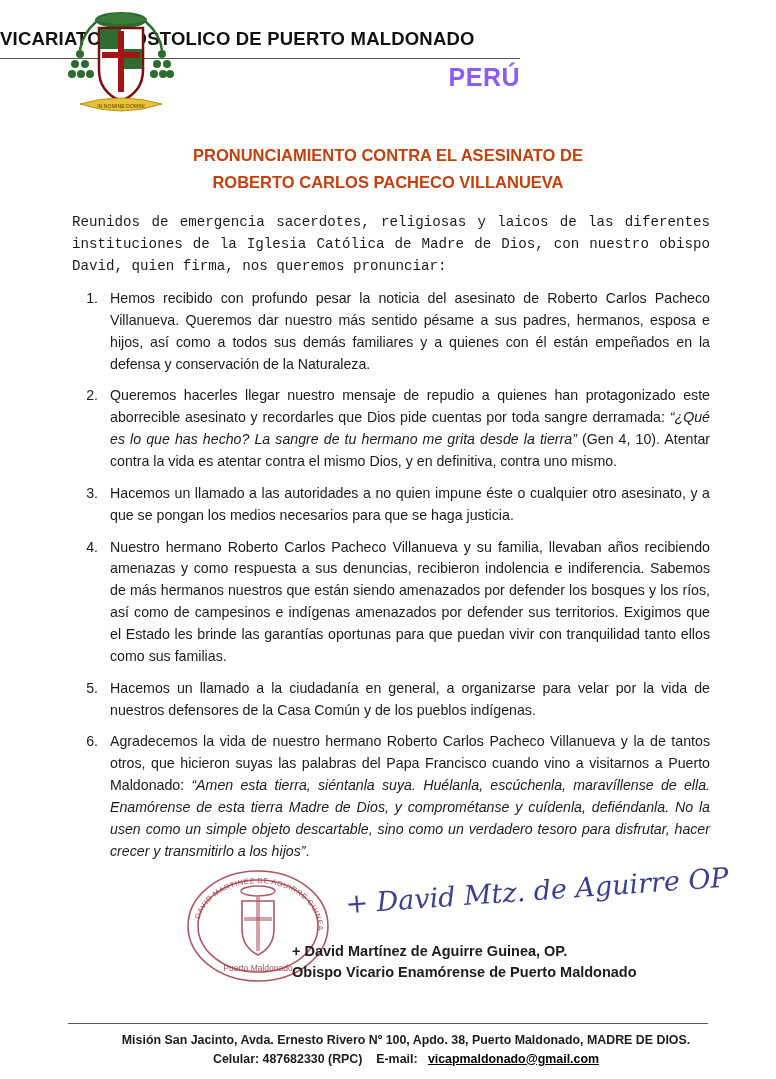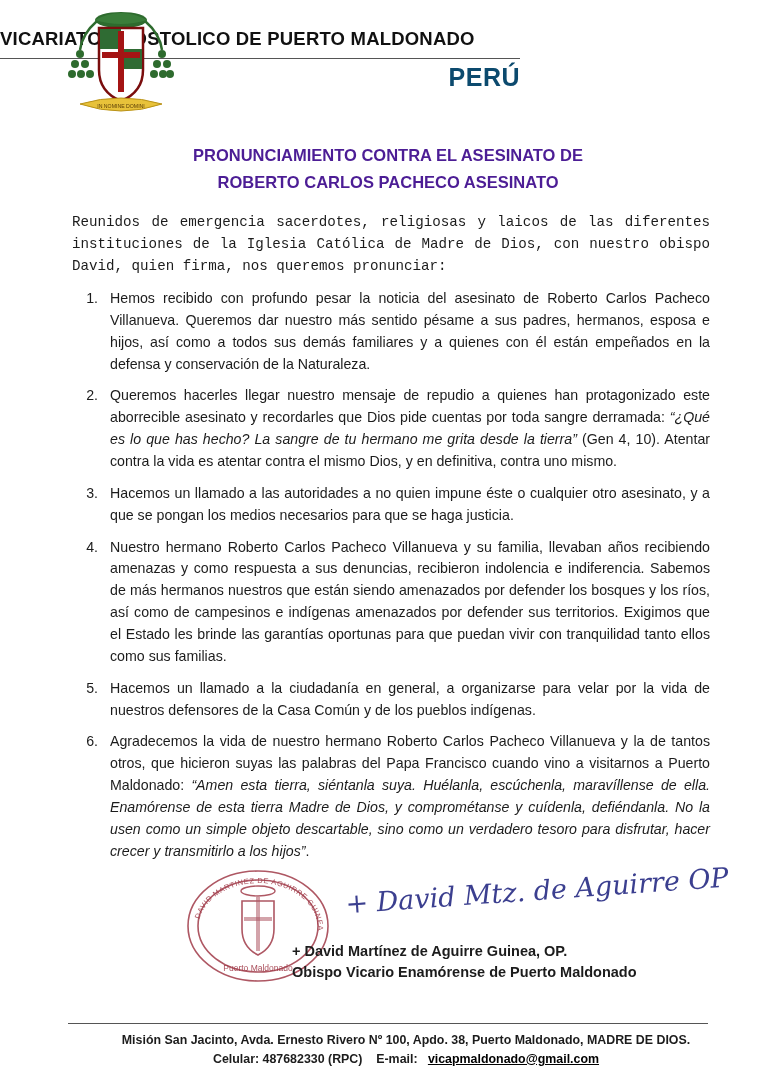--- a/index.html
+++ b/index.html
@@ -51,29 +51,29 @@
   .header-rule {
     border: none;
     border-top: 1px solid #555;
     margin: 8px 0 4px 0;
     width: 520px;
   }
   .country {
     text-align: right;
     font-size: 25px;
     font-weight: bold;
-    color: #0c4a6e;
+    color: #8b5cf6;
     width: 520px;
     letter-spacing: 0.5px;
   }
 
   
   .doc-title {
     text-align: center;
-    color: #4c1d95;
+    color: #c2410c;
     font-weight: bold;
     font-size: 16.5px;
     line-height: 1.65;
     margin: 14px 0 16px 0;
     padding: 0 92px;
   }
 
   
   .content {
     padding: 0 66px 0 72px;
@@ -217,21 +217,21 @@
 
     <div class="header-text">
       <div class="org-title">VICARIATO APOSTOLICO DE PUERTO MALDONADO</div>
       <hr class="header-rule">
       <div class="country">PERÚ</div>
     </div>
   </div>
 
   <div class="doc-title">
     <div>PRONUNCIAMIENTO CONTRA EL ASESINATO DE</div>
-    <div>ROBERTO CARLOS PACHECO ASESINATO</div>
+    <div>ROBERTO CARLOS PACHECO VILLANUEVA</div>
   </div>
 
   <div class="content">
     <p class="intro">Reunidos de emergencia sacerdotes, religiosas y laicos de las diferentes instituciones de la Iglesia Católica de Madre de Dios, con nuestro obispo David, quien firma, nos queremos pronunciar:</p>
     <ol class="items" id="statement-list">
         <li><span>Hemos recibido con profundo pesar la noticia del asesinato de Roberto Carlos Pacheco Villanueva. Queremos dar nuestro más sentido pésame a sus padres, hermanos, esposa e hijos, así como a todos sus demás familiares y a quienes con él están empeñados en la defensa y conservación de la Naturaleza.</span></li>
         <li><span>Queremos hacerles llegar nuestro mensaje de repudio a quienes han protagonizado este aborrecible asesinato y recordarles que Dios pide cuentas por toda sangre derramada: </span><span class="it">“¿Qué es lo que has hecho? La sangre de tu hermano me grita desde la tierra”</span><span> (Gen 4, 10). Atentar contra la vida es atentar contra el mismo Dios, y en definitiva, contra uno mismo.</span></li>
         <li><span>Hacemos un llamado a las autoridades a no quien impune éste o cualquier otro asesinato, y a que se pongan los medios necesarios para que se haga justicia.</span></li>
         <li><span>Nuestro hermano Roberto Carlos Pacheco Villanueva y su familia, llevaban años recibiendo amenazas y como respuesta a sus denuncias, recibieron indolencia e indiferencia. Sabemos de más hermanos nuestros que están siendo amenazados por defender los bosques y los ríos, así como de campesinos e indígenas amenazados por defender sus territorios. Exigimos que el Estado les brinde las garantías oportunas para que puedan vivir con tranquilidad tanto ellos como sus familias.</span></li>
         <li><span>Hacemos un llamado a la ciudadanía en general, a organizarse para velar por la vida de nuestros defensores de la Casa Común y de los pueblos indígenas.</span></li>

